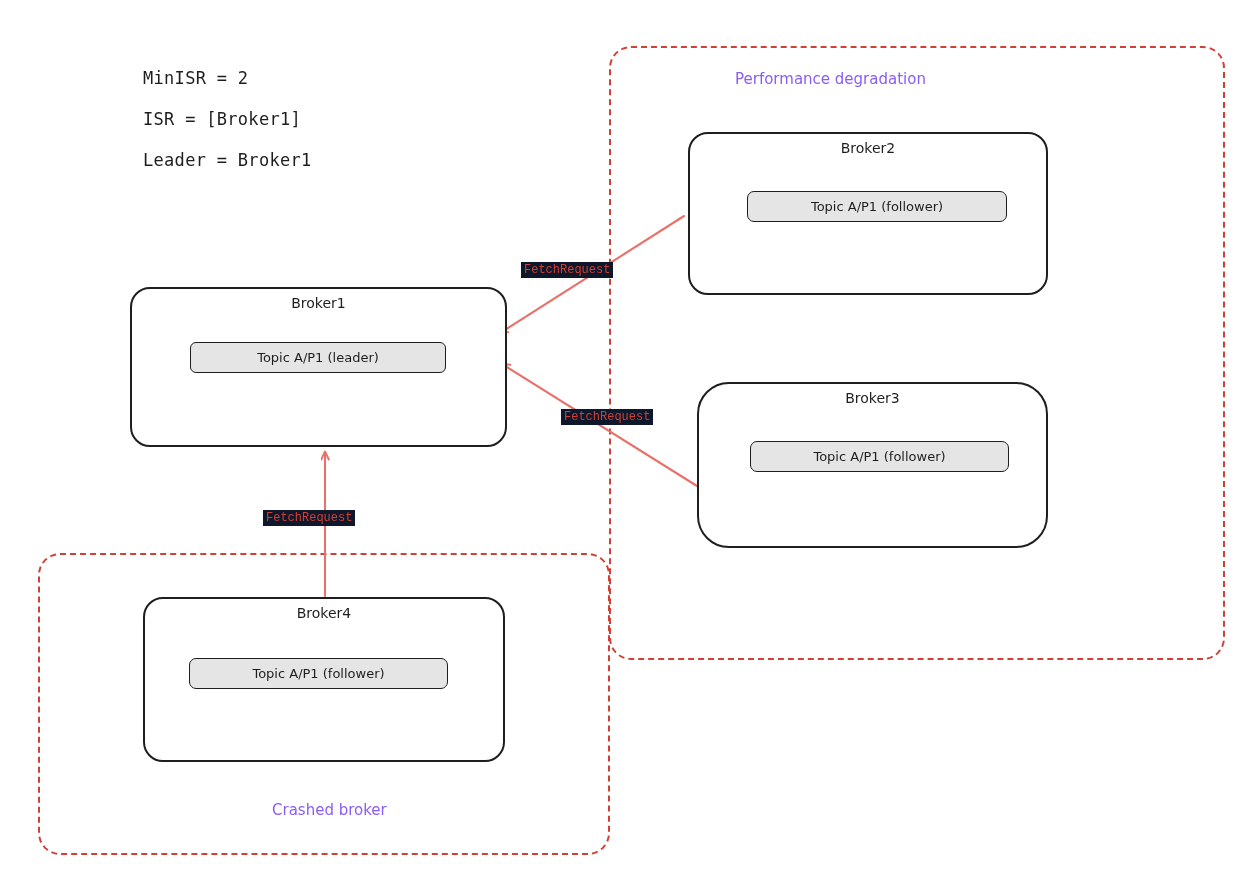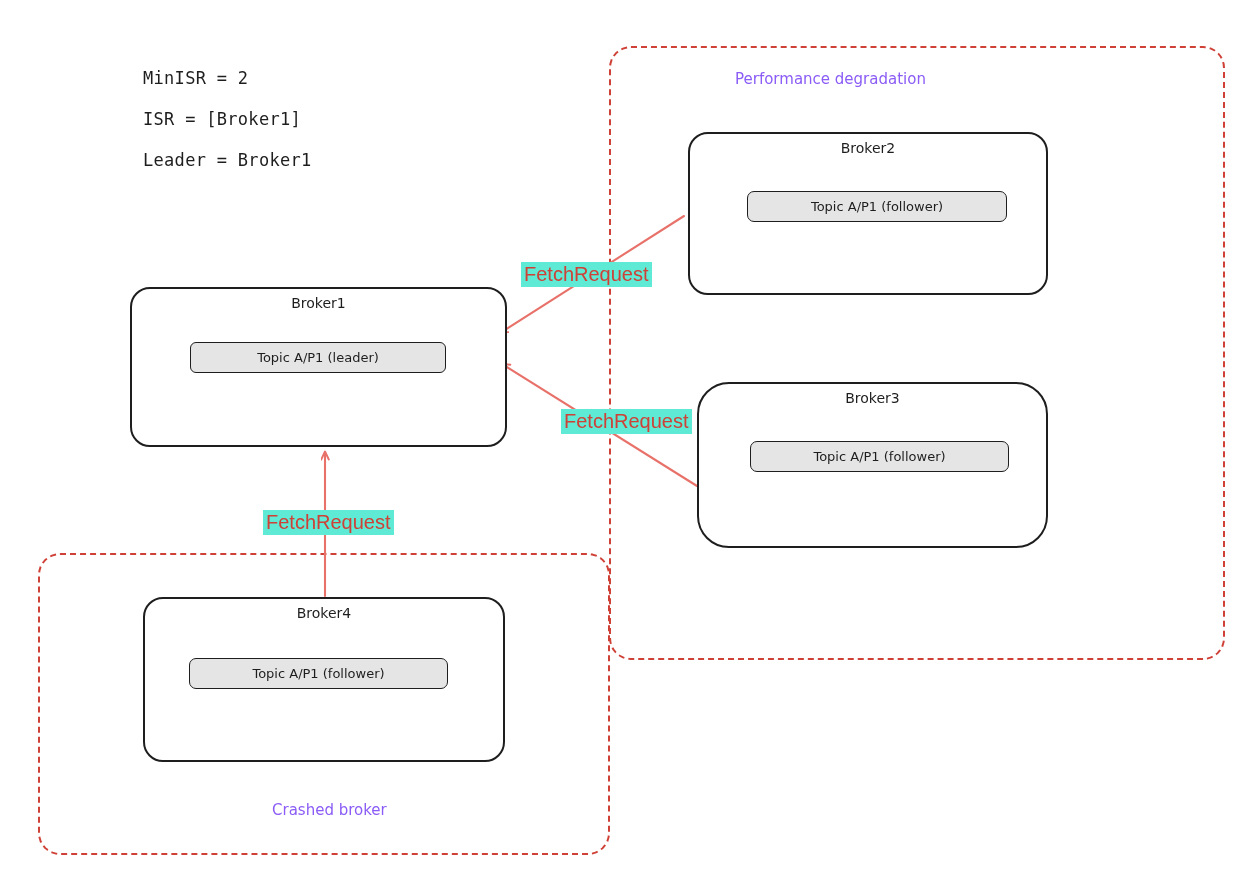--- a/index.html
+++ b/index.html
@@ -92,24 +92,24 @@
     left: 0;
     top: 0;
     width: 1246px;
     height: 878px;
     pointer-events: none;
   }
 
   .edge-label {
     position: absolute;
     color: #cf4037;
-    font-family: Liberation Sans, sans-serif;
-    font-size: 20px;
+    font-family: Liberation Mono, monospace;
+    font-size: 12px;
     white-space: nowrap;
-    background: #5eead4;
+    background: #0f172a;
     padding: 1px 3px;
   }
 </style>
 </head>
 <body>
 
 <div id="canvas">
 
   <div class="region" id="region-performance" style="left:609px; top:46px; width:616px; height:614px;"></div>
   <div class="region-label" style="left:735px; top:70px;">Performance degradation</div>

